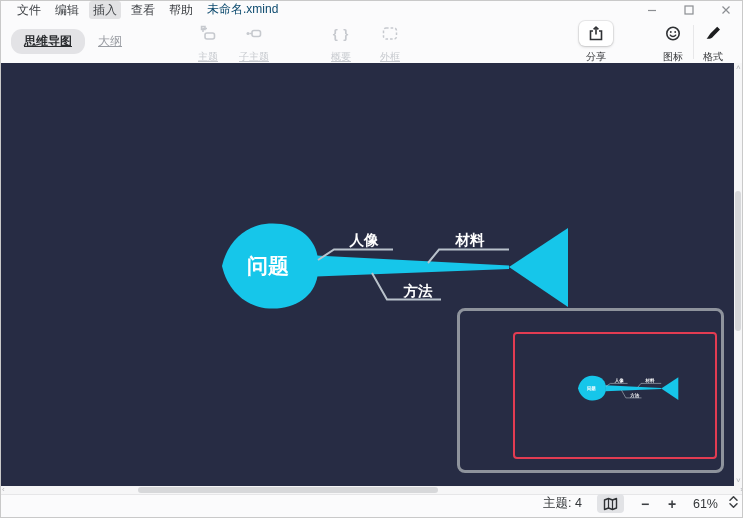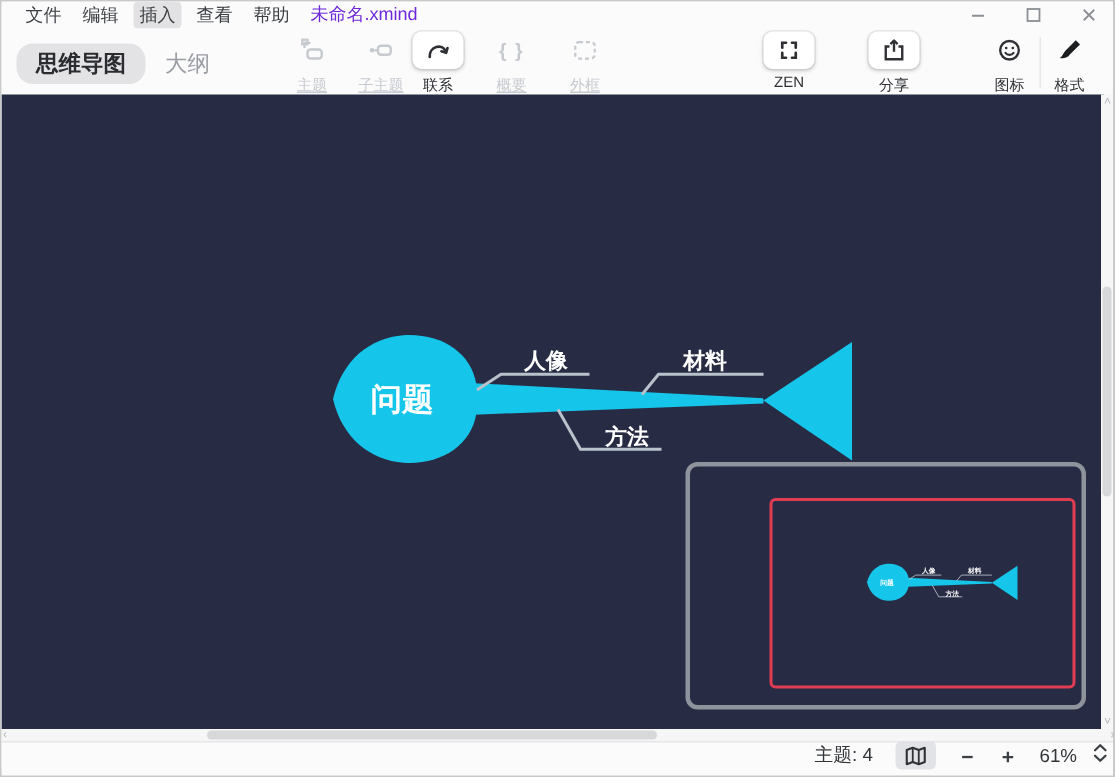--- a/index.html
+++ b/index.html
@@ -10,30 +10,30 @@
     border:1px solid #c9c9c9;
   }
   
   #menubar {
     position:absolute; left:0; top:0; width:743px; height:18px;
     display:flex; padding-left:6px;
     font-size:12px; color:#3c3f43; background:#fbfbfc;
   }
   .menu-item { padding:1px 4px; margin-left:6px; border-radius:3px; white-space:nowrap; cursor:default; }
   .menu-item.highlight { background:#e2e2e4; }
-  .menu-filename { margin-left:10px; color:#6d28d9; white-space:nowrap; }
+  .menu-filename { margin-left:10px; color:#0c4a6e; white-space:nowrap; }
   #win-controls { position:absolute; right:0; top:0; height:18px; display:flex; }
   .win-btn { width:37px; height:18px; display:flex; align-items:center; justify-content:center; }
   .win-btn svg { display:block; }
   
   #toolbar {
     position:absolute; left:0; top:18px; width:743px; height:44px; background:#fbfbfc;
   }
   #view-tabs { position:absolute; left:10px; top:10px; display:flex; align-items:center; }
-  .vtab { font-size:15px; color:#9a9da3; padding:4px 13px; border-radius:11px; white-space:nowrap; }
+  .vtab { font-size:12px; color:#9a9da3; padding:4px 13px; border-radius:11px; white-space:nowrap;text-decoration:underline; }
   .vtab.active { background:#e3e3e6; color:#2a2c2f; font-weight:bold; }
   .tool { position:absolute; top:2px; width:48px; text-align:center; }
   .tool-btn { width:34px; height:25px; margin:0 auto; display:flex; align-items:center; justify-content:center; border-radius:6px; }
   .tool-btn.raised { background:#ffffff; box-shadow:0 0 0 1px rgba(0,0,0,0.06), 0 1px 3px rgba(0,0,0,0.18); }
   .tool-label { margin-top:4px; font-size:10px; color:#2f3134; white-space:nowrap; }
   .tool.disabled .tool-label { color:#c6c9ce;text-decoration:underline; }
   .brace-glyph { font-size:13px; font-weight:bold; color:#c6c9ce; letter-spacing:1px; }
   .tb-divider { position:absolute; left:692px; top:6px; width:1px; height:34px; background:#e7e7e9; }
   
   #canvas {
@@ -121,55 +121,38 @@
       <div class="tool-btn">
         <svg width="18" height="17" viewBox="0 0 18 17">
           <circle cx="3" cy="8.5" r="1.5" fill="#c6c9ce"></circle>
           <line x1="4.5" y1="8.5" x2="7" y2="8.5" stroke="#c6c9ce" stroke-width="1.5"></line>
           <rect x="7" y="5.5" width="8.5" height="6" rx="2" fill="none" stroke="#c6c9ce" stroke-width="1.6"></rect>
         </svg>
       </div>
       <div class="tool-label">子主题</div>
     </div>
 
-    <div class="tool" style="left:267px">
-      <div class="tool-btn raised">
-        <svg width="18" height="17" viewBox="0 0 18 17">
-          <path d="M3.5 13 C3 6 12 3.5 14.2 9.5" fill="none" stroke="#2f3134" stroke-width="1.8" stroke-linecap="round"></path>
-          <path d="M11.3 9.2 L14.4 10.2 L15.3 7.1" fill="none" stroke="#2f3134" stroke-width="1.8" stroke-linecap="round" stroke-linejoin="round"></path>
-        </svg>
-      </div>
-      <div class="tool-label">联系</div>
-    </div>
 
     <div class="tool disabled" style="left:316px">
       <div class="tool-btn">
           <span class="brace-glyph">{ }</span>
         </div>
       <div class="tool-label">概要</div>
     </div>
 
     <div class="tool disabled" style="left:365px">
       <div class="tool-btn">
         <svg width="18" height="17" viewBox="0 0 18 17">
           <rect x="2.5" y="3" width="13" height="11" rx="2.5" fill="none" stroke="#c6c9ce" stroke-width="1.5" stroke-dasharray="2.6 2"></rect>
         </svg>
       </div>
       <div class="tool-label">外框</div>
     </div>
 
 
-    <div class="tool" style="left:501px">
-      <div class="tool-btn raised">
-        <svg width="18" height="17" viewBox="0 0 18 17">
-          <path d="M7 3.5 H4.5 V6.8 M4.5 10.2 V13.5 H7 M11 3.5 H13.5 V6.8 M13.5 10.2 V13.5 H11" fill="none" stroke="#2f3134" stroke-width="1.8" stroke-linecap="round"></path>
-        </svg>
-      </div>
-      <div class="tool-label">ZEN</div>
-    </div>
 
     <div class="tool" style="left:571px">
       <div class="tool-btn raised">
         <svg width="18" height="17" viewBox="0 0 18 17">
           <path d="M6 6 H3.5 V14.5 H14.5 V6 H12" fill="none" stroke="#2f3134" stroke-width="1.6"></path>
           <line x1="9" y1="2.2" x2="9" y2="9.5" stroke="#2f3134" stroke-width="1.6"></line>
           <path d="M6.6 4.4 L9 2 L11.4 4.4" fill="none" stroke="#2f3134" stroke-width="1.6" stroke-linejoin="round"></path>
         </svg>
       </div>
       <div class="tool-label">分享</div>

